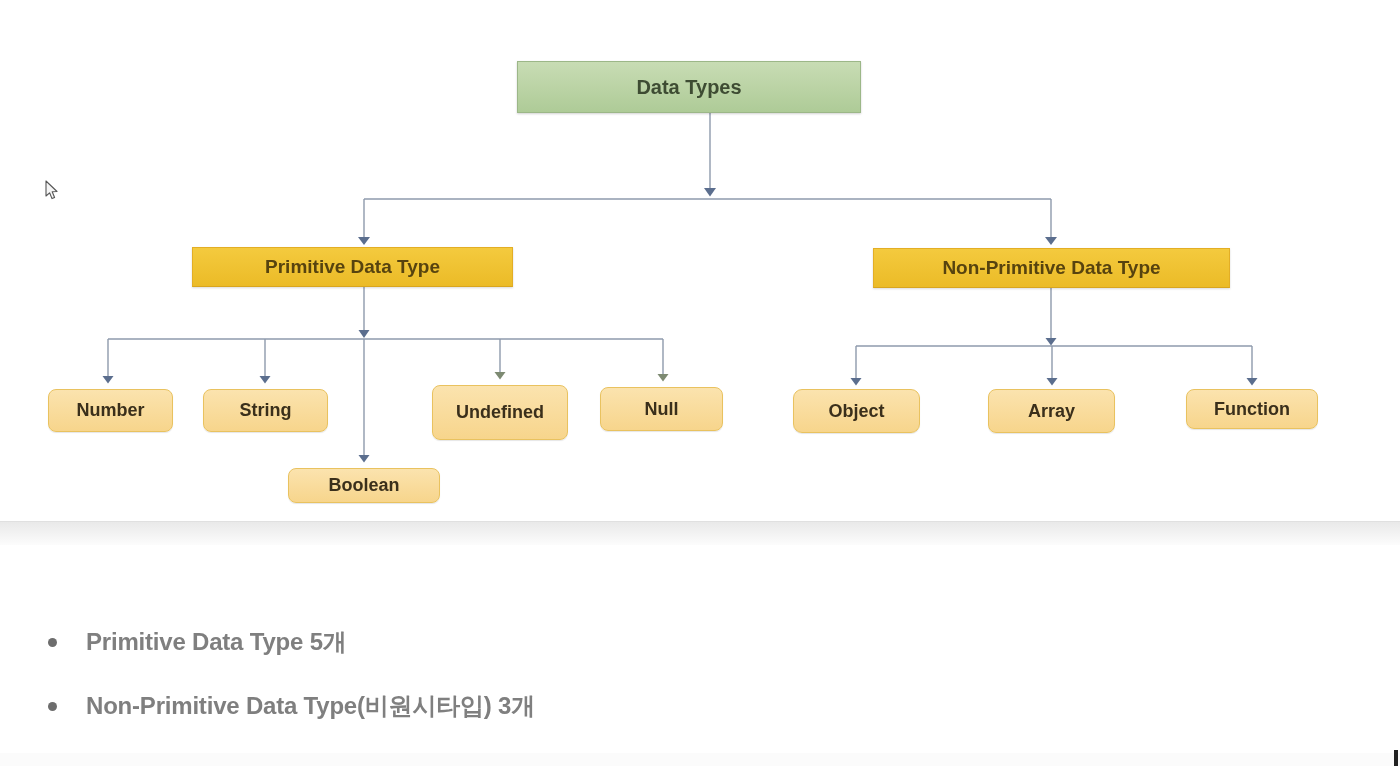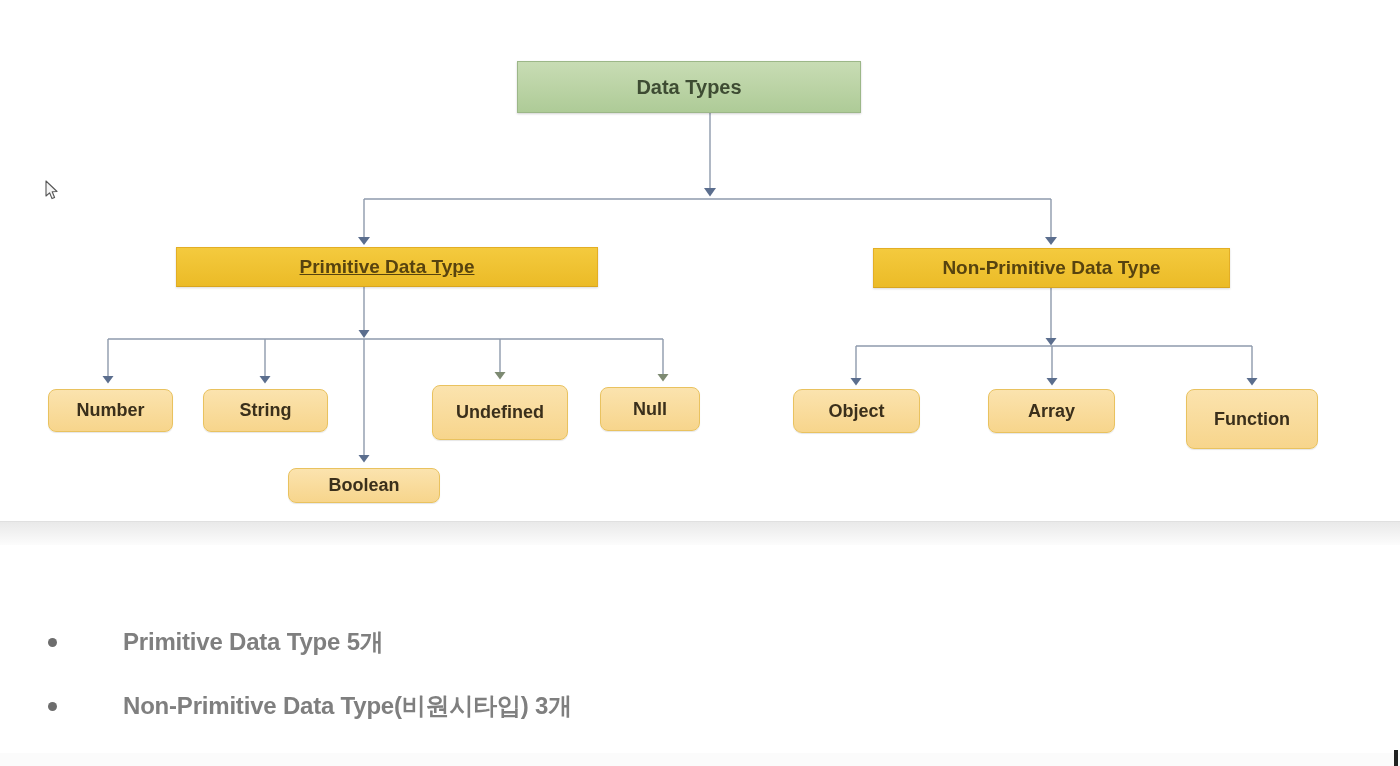--- a/index.html
+++ b/index.html
@@ -19,56 +19,56 @@
     color:#3e4c33;font-size:20px;font-weight:700;
     box-shadow:0 1px 2px rgba(0,0,0,.18);
   }
   .node.branch{
     height:40px;
     background:linear-gradient(#f4ca3e,#ebbb27);
     border:1px solid #e3ae25;border-bottom-color:#d8a51f;
     color:#57430f;font-size:19px;font-weight:700;
     box-shadow:0 1px 2px rgba(0,0,0,.15);
   }
-  .node.branch.primitive{left:176px;top:247px;width:422px;text-decoration:underline;}
+  .node.branch.primitive{left:192px;top:247px;width:321px;}
   .node.branch.nonprimitive{left:873px;top:248px;width:357px;}
 
   .node.leaf{
     background:linear-gradient(#fbe3ae,#f7d58c);
     border:1px solid #e9c25f;border-radius:8px;
     color:#3a2f1b;font-size:18px;font-weight:700;
     box-shadow:0 1px 1px rgba(0,0,0,.10);
   }
   .leaf.number{left:48px;top:389px;width:125px;height:43px;}
   .leaf.string{left:203px;top:389px;width:125px;height:43px;}
   .leaf.undefined{left:432px;top:385px;width:136px;height:55px;}
-  .leaf.null{left:600px;top:387px;width:100px;height:44px;}
+  .leaf.null{left:600px;top:387px;width:123px;height:44px;}
   .leaf.boolean{left:288px;top:468px;width:152px;height:35px;}
   .leaf.object{left:793px;top:389px;width:127px;height:44px;border-radius:9px;}
   .leaf.array{left:988px;top:389px;width:127px;height:44px;}
-  .leaf.function{left:1186px;top:389px;width:132px;height:60px;text-align:right;}
+  .leaf.function{left:1186px;top:389px;width:132px;height:40px;text-align:right;}
 
   .divider-band{
     position:absolute;left:0;top:521px;width:1400px;height:23px;
     background:linear-gradient(#e9e9e9,#fcfcfc);
     border-top:1px solid #e0e0e0;
   }
   .bottom-strip{
     position:absolute;left:0;top:753px;width:1400px;height:13px;background:#fbfbfb;
   }
   .bottom-right-mark{
     position:absolute;left:1394px;top:750px;width:4px;height:16px;background:#222222;
   }
 
   ul.notes{
     position:absolute;left:48px;top:625px;margin:0;padding:0;list-style:none;
   }
   ul.notes li{
     display:flex;align-items:center;margin:0 0 30px 0;
-    color:#7f7f7f;font-size:24px;font-weight:700;letter-spacing:-0.2px;line-height:34px;gap:37px;
+    color:#7f7f7f;font-size:24px;font-weight:700;letter-spacing:-0.2px;line-height:34px;
   }
   ul.notes .dot{
     width:9px;height:9px;border-radius:50%;background:#6d6d6d;margin-right:29px;flex:0 0 auto;
   }
 
   .cursor{position:absolute;left:45px;top:180px;width:15px;height:21px;}
 </style>
 </head>
 <body>
 

